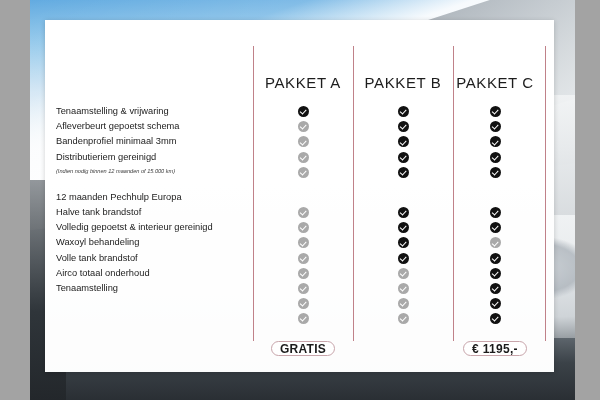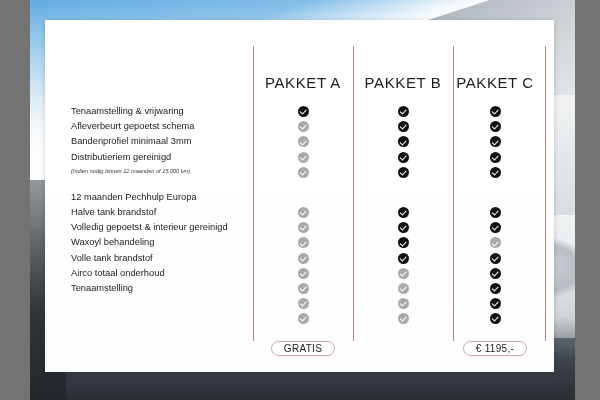--- a/index.html
+++ b/index.html
@@ -12,21 +12,21 @@
     height: 400px;
     overflow: hidden;
     font-family: "Liberation Sans", sans-serif;
   }
 
   
   #viewport {
     position: relative;
     width: 600px;
     height: 400px;
-    background: #737373;
+    background: #a3a3a3;
     overflow: hidden;
   }
 
   
   #photo-bg {
     position: absolute;
     left: 30px;
     top: 0;
     width: 545px;
     height: 400px;
@@ -176,21 +176,20 @@
     top: 84px;
     width: 240px;
   }
   .feature-row {
     height: 15.2px;
     line-height: 15.2px;
     font-size: 9.3px;
     color: #1b1b1b;
     white-space: nowrap;
     font-family: "Liberation Sans", sans-serif;
-    margin-left: 15px;
   }
   .feature-row.note {
     height: 12px;
     line-height: 12px;
     font-size: 5.6px;
     font-style: italic;
     color: #3a3a3a;
   }
   .feature-row.spacer { height: 13px; }
 
@@ -236,22 +235,22 @@
     top: 321px;
     width: 64px;
     height: 15px;
     margin-left: 18px;
     border: 1px solid #c8a5ab;
     border-radius: 9px;
     background: #ffffff;
     display: flex;
     align-items: center;
     justify-content: center;
-    font-size: 10px;
-    font-weight: normal;
+    font-size: 12px;
+    font-weight: bold;
     letter-spacing: .3px;
     color: #1b1b1b;
     box-sizing: border-box;
     font-family: "Liberation Sans", sans-serif;
     cursor: pointer;
   }
 </style>
 </head>
 <body>
 

